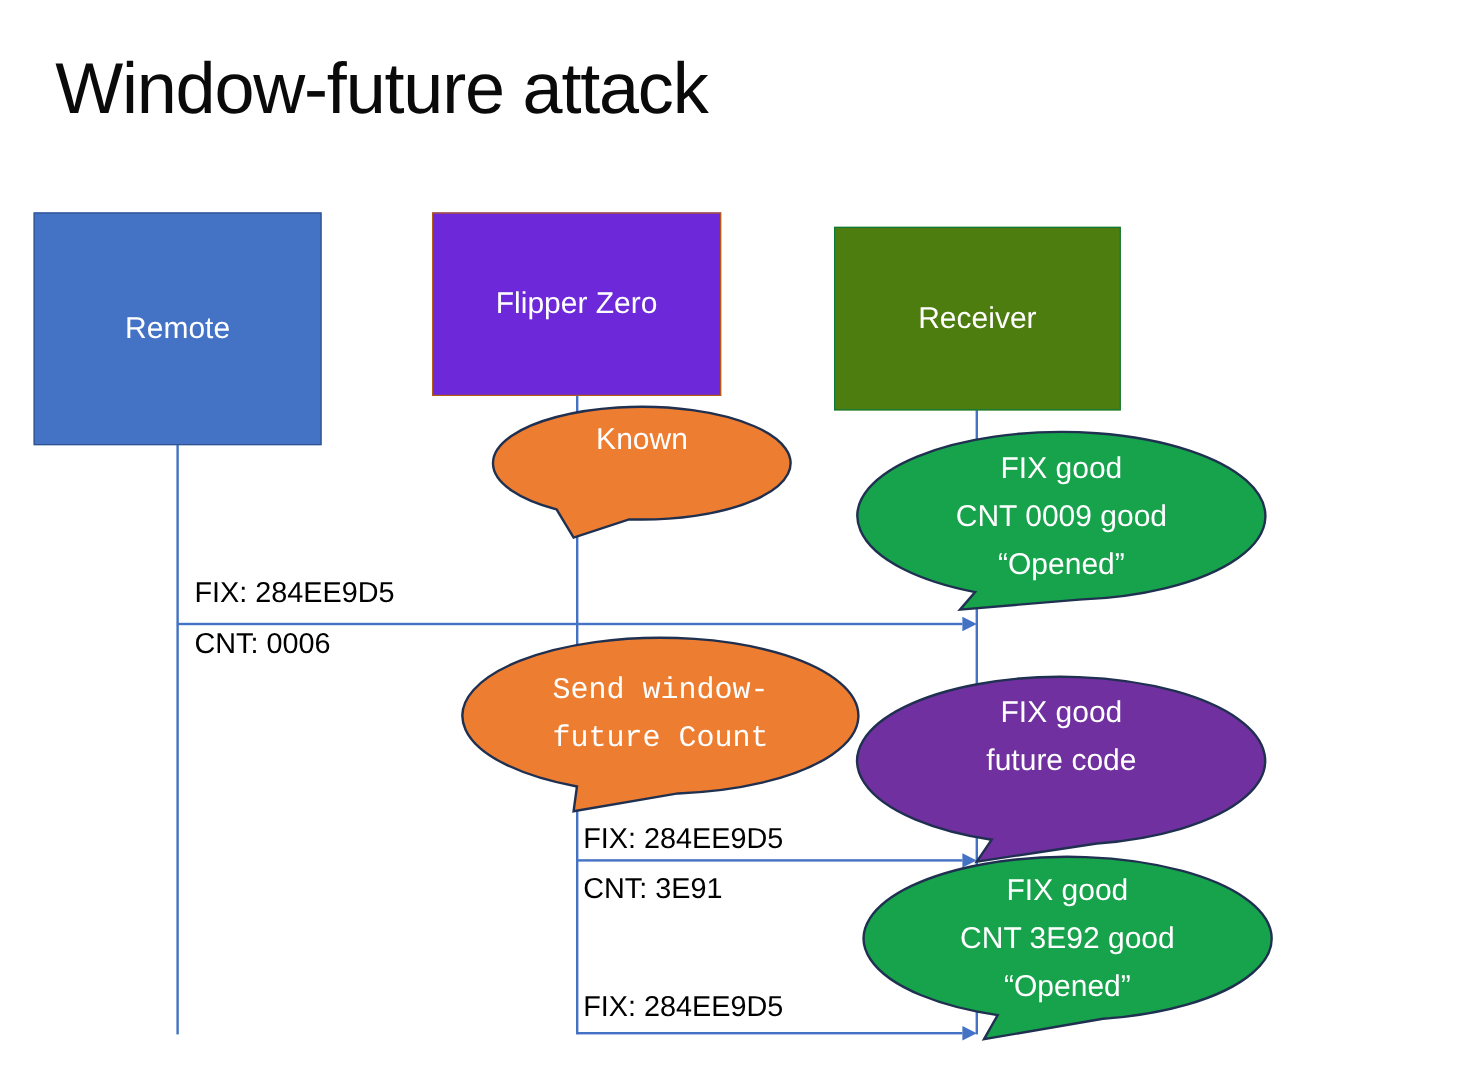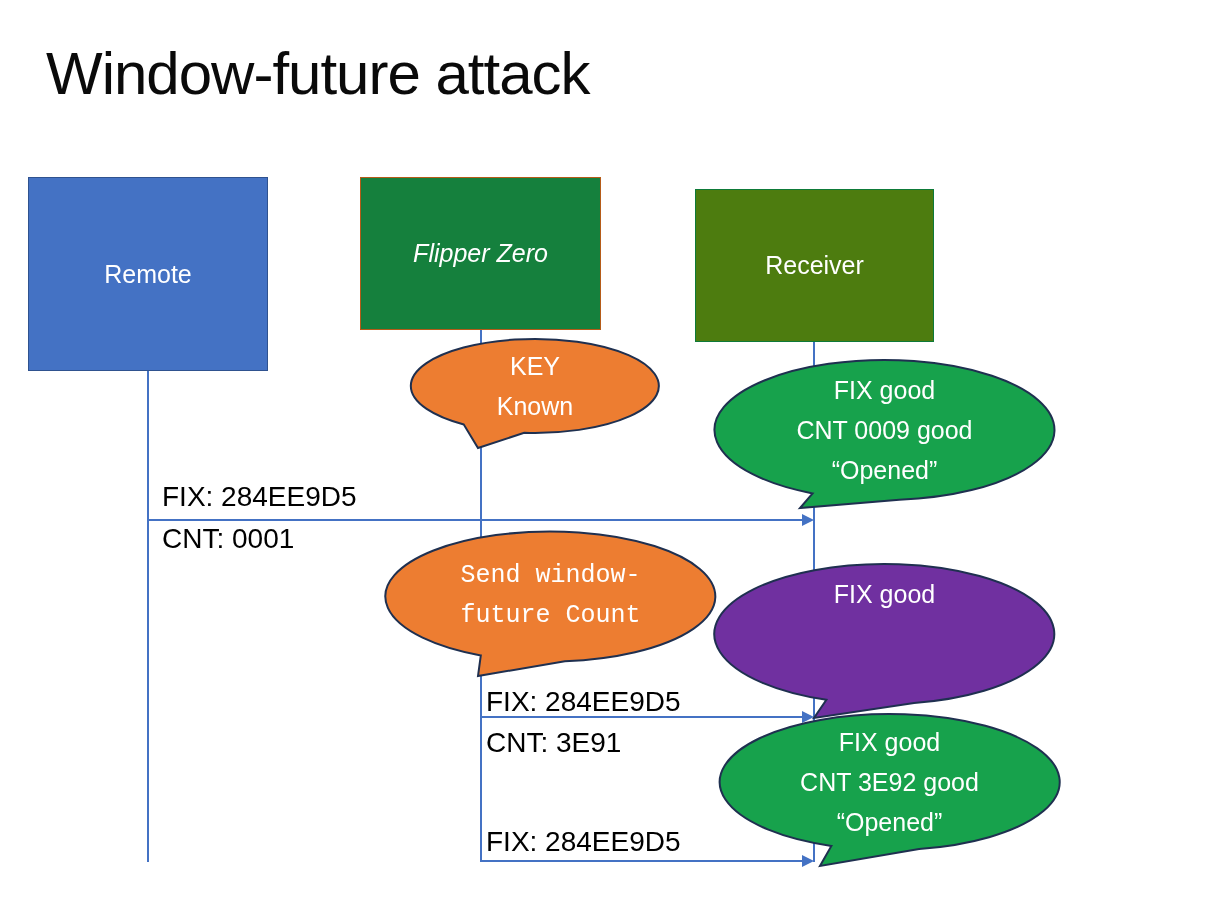--- a/index.html
+++ b/index.html
@@ -20,33 +20,33 @@
     color:#0a0a0a;
     white-space:nowrap;
     margin-top:27px;
   }
 
   .actor {
     display:flex; align-items:center; justify-content:center;
     color:#ffffff; font-size:25px;
   }
   .actor-blue   { background:#4472C4; border:1px solid #2F528F; }
-  .actor-orange { background:#15803d; border:1px solid #B55B18;font-style:italic; }
+  .actor-orange { background:#6d28d9; border:1px solid #B55B18; }
   .actor-green  { background:#4d7c0f; border:1px solid #0E7A38;margin-top:12px; }
 
   .lifeline { width:1.5px; background:#4472C4; }
 
   .msg-line { height:1.5px; background:#4472C4; }
   .arrowhead {
     width:0; height:0;
     border-top:6px solid transparent;
     border-bottom:6px solid transparent;
     border-left:12px solid #4472C4;
   }
-  .msg-label { font-size:28px; color:#000000; white-space:nowrap; }
+  .msg-label { font-size:24px; color:#000000; white-space:nowrap; }
 
   svg.callout { overflow:visible; display:block; }
   svg.callout path { stroke:#1F3050; stroke-width:2; }
   .fill-orange path { fill:#ED7D31; }
   .fill-green  path { fill:#17A24C; }
   .fill-purple path { fill:#7030A0; }
 
   .callout-text {
     color:#ffffff; font-size:25px; line-height:40px;
     text-align:center; white-space:nowrap;
@@ -57,21 +57,21 @@
 
 <h1 class="abs title">Window-future attack</h1>
 
 <div class="abs lifeline" style="left:147px; top:330px; height:532px;"></div>
 <div class="abs lifeline" style="left:480px; top:330px; height:532px;"></div>
 <div class="abs lifeline" style="left:813px; top:330px; height:532px;"></div>
 
 <div class="abs msg-line" style="left:148px; top:519px; width:654px;"></div>
 <div class="abs arrowhead" style="left:802px; top:514px;"></div>
 <div class="abs msg-label" style="left:162px; top:481px;">FIX: 284EE9D5</div>
-<div class="abs msg-label" style="left:162px; top:523px;">CNT: 0001</div>
+<div class="abs msg-label" style="left:162px; top:523px;">CNT: 0006</div>
 
 <div class="abs msg-line" style="left:481px; top:716px; width:321px;"></div>
 <div class="abs arrowhead" style="left:802px; top:711px;"></div>
 <div class="abs msg-label" style="left:486px; top:686px;">FIX: 284EE9D5</div>
 <div class="abs msg-label" style="left:486px; top:727px;">CNT: 3E91</div>
 
 <div class="abs msg-line" style="left:481px; top:860px; width:321px;"></div>
 <div class="abs arrowhead" style="left:802px; top:855px;"></div>
 <div class="abs msg-label" style="left:486px; top:826px;">FIX: 284EE9D5</div>
 <div class="abs msg-label" style="left:486px; top:896px;">CNT: 3E92</div>
@@ -84,21 +84,20 @@
 </div>
 <div class="abs actor actor-green" style="left:695px; top:177px; width:239px; height:153px;">
   <span>Receiver</span>
 </div>
 
 <div class="abs" style="left:408px; top:338px; width:254px; height:115px;">
   <svg class="callout fill-orange" width="254" height="115" viewBox="0 0 254 115">
     <path d="M 55.8 86.5 A 124 47 0 1 1 116.2 94.8 L 70 110 Z"></path>
   </svg>
   <div class="abs callout-text" style="left:0; top:8px; width:254px;">
-    <div>KEY</div>
     <div>Known</div>
   </div>
 </div>
 
 <div class="abs" style="left:712px; top:358px; width:345px; height:155px;">
   <svg class="callout fill-green" width="345" height="155" viewBox="0 0 345 155">
     <path d="M 100.6 135.4 A 170 70 0 1 1 187.3 141.7 L 88 150 Z"></path>
   </svg>
   <div class="abs callout-text" style="left:0; top:12px; width:345px;">
     <div>FIX good</div>
@@ -116,20 +115,21 @@
     <div>future Count</div>
   </div>
 </div>
 
 <div class="abs" style="left:712px; top:562px; width:345px; height:160px;">
   <svg class="callout fill-purple" width="345" height="160" viewBox="0 0 345 160">
     <path d="M 114.4 137.8 A 170 70 0 1 1 202.1 140.9 L 102 156 Z"></path>
   </svg>
   <div class="abs callout-text" style="left:0; top:12px; width:345px;">
     <div>FIX good</div>
+    <div>future code</div>
   </div>
 </div>
 
 <div class="abs" style="left:717px; top:712px; width:345px; height:158px;">
   <svg class="callout fill-green" width="345" height="158" viewBox="0 0 345 158">
     <path d="M 114.4 133.9 A 170 68 0 1 1 202.1 137 L 103 154 Z"></path>
   </svg>
   <div class="abs callout-text" style="left:0; top:10px; width:345px;">
     <div>FIX good</div>
     <div>CNT 3E92 good</div>

